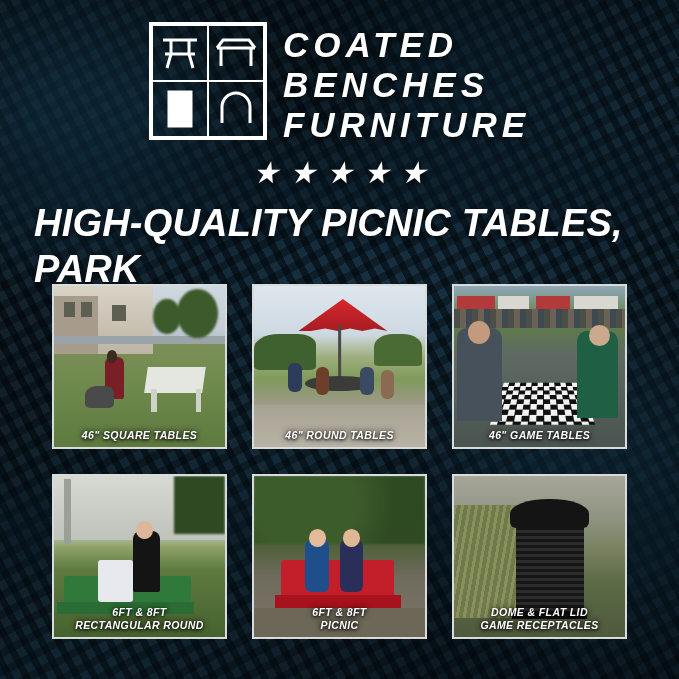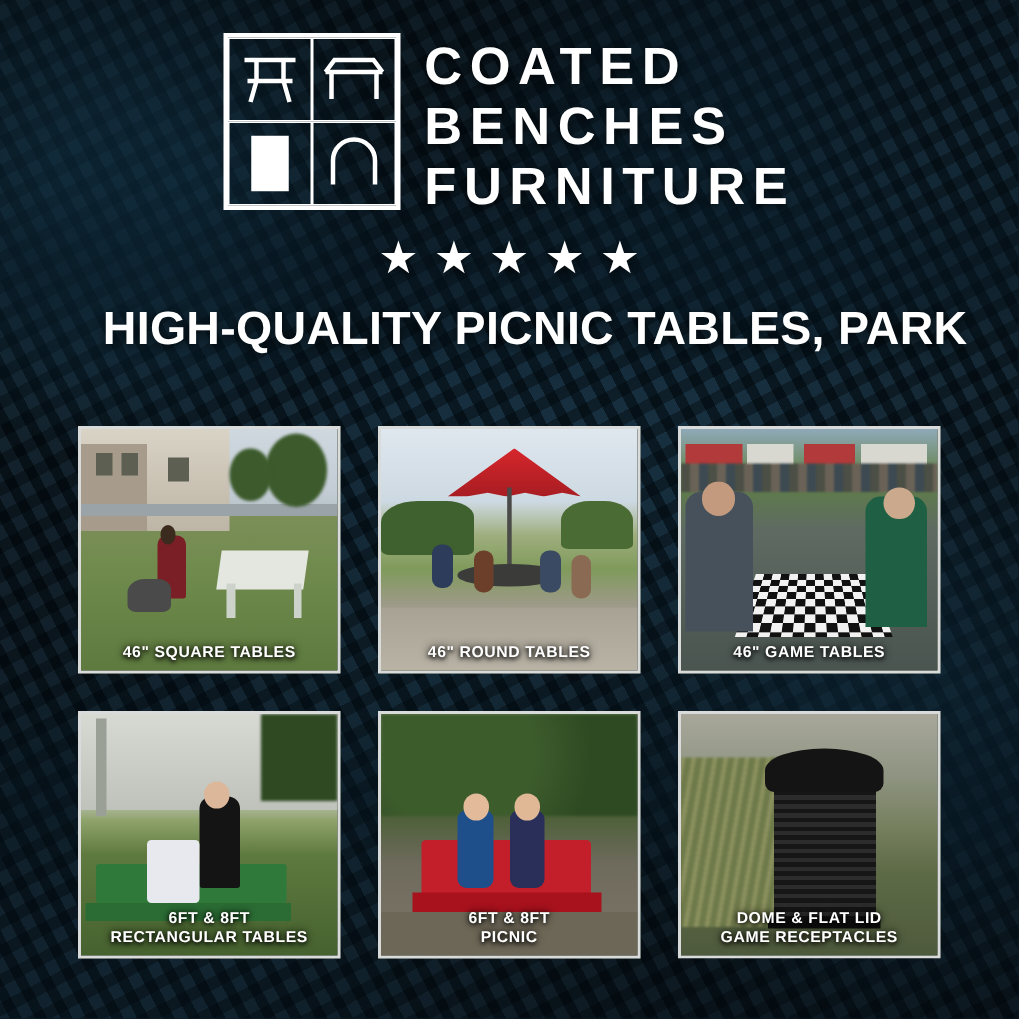--- a/index.html
+++ b/index.html
@@ -41,21 +41,21 @@
     height: 120px;
     background: linear-gradient(180deg, rgba(8,22,32,0.0), rgba(10,32,46,0.45), rgba(8,22,32,0.0));
     filter: blur(10px);
   }
   .overlay-dark {
     position: absolute;
     inset: 0;
     background: linear-gradient(180deg, rgba(4,12,18,0.55) 0%, rgba(4,12,18,0.35) 40%, rgba(4,12,18,0.55) 100%);
   }
 
-  .content { position: absolute; inset: 0; }
+  .content { position: absolute; inset: 0; font-style: italic; }
 
   
   .logo-wrap {
     position: absolute;
     top: 22px; left: 0; right: 0;
     display: flex;
     justify-content: center;
     align-items: flex-start;
     gap: 16px;
   }
@@ -99,23 +99,23 @@
     display: flex;
     justify-content: center;
     gap: 10px;
   }
   .star { color: #ffffff; font-size: 30px; line-height: 1; text-shadow: 0 2px 5px rgba(0,0,0,0.7); }
 
   
   .headline {
     position: absolute;
     top: 200px; left: 34px; right: 34px;
-    text-align: right;
+    text-align: left;
     color: #ffffff;
-    font-size: 31px;
+    font-size: 38px;
     font-weight: bold;
     line-height: 1.22;
     letter-spacing: 0.2px;
     text-shadow: 0 2px 7px rgba(0,0,0,0.7);
   }
 
   
   .grid {
     position: absolute;
     left: 52px;
@@ -358,21 +358,21 @@
             <div class="post"></div>
             <div class="veg"></div>
           <div class="tbl"></div>
             <div class="tbl2"></div>
           <div class="wm"></div>
             <div class="wmh"></div>
             <div class="bag"></div>
         </div>
         <div class="cap">
           <div>6FT &amp; 8FT</div>
-          <div>RECTANGULAR TABLES</div>
+          <div>RECTANGULAR ROUND</div>
         </div>
       </div>
 
       <div class="card">
         <div class="photo sc5">
           <div class="bush"></div>
           <div class="bench"></div>
             <div class="bseat"></div>
           <div class="k1"></div>
             <div class="k1h"></div>

